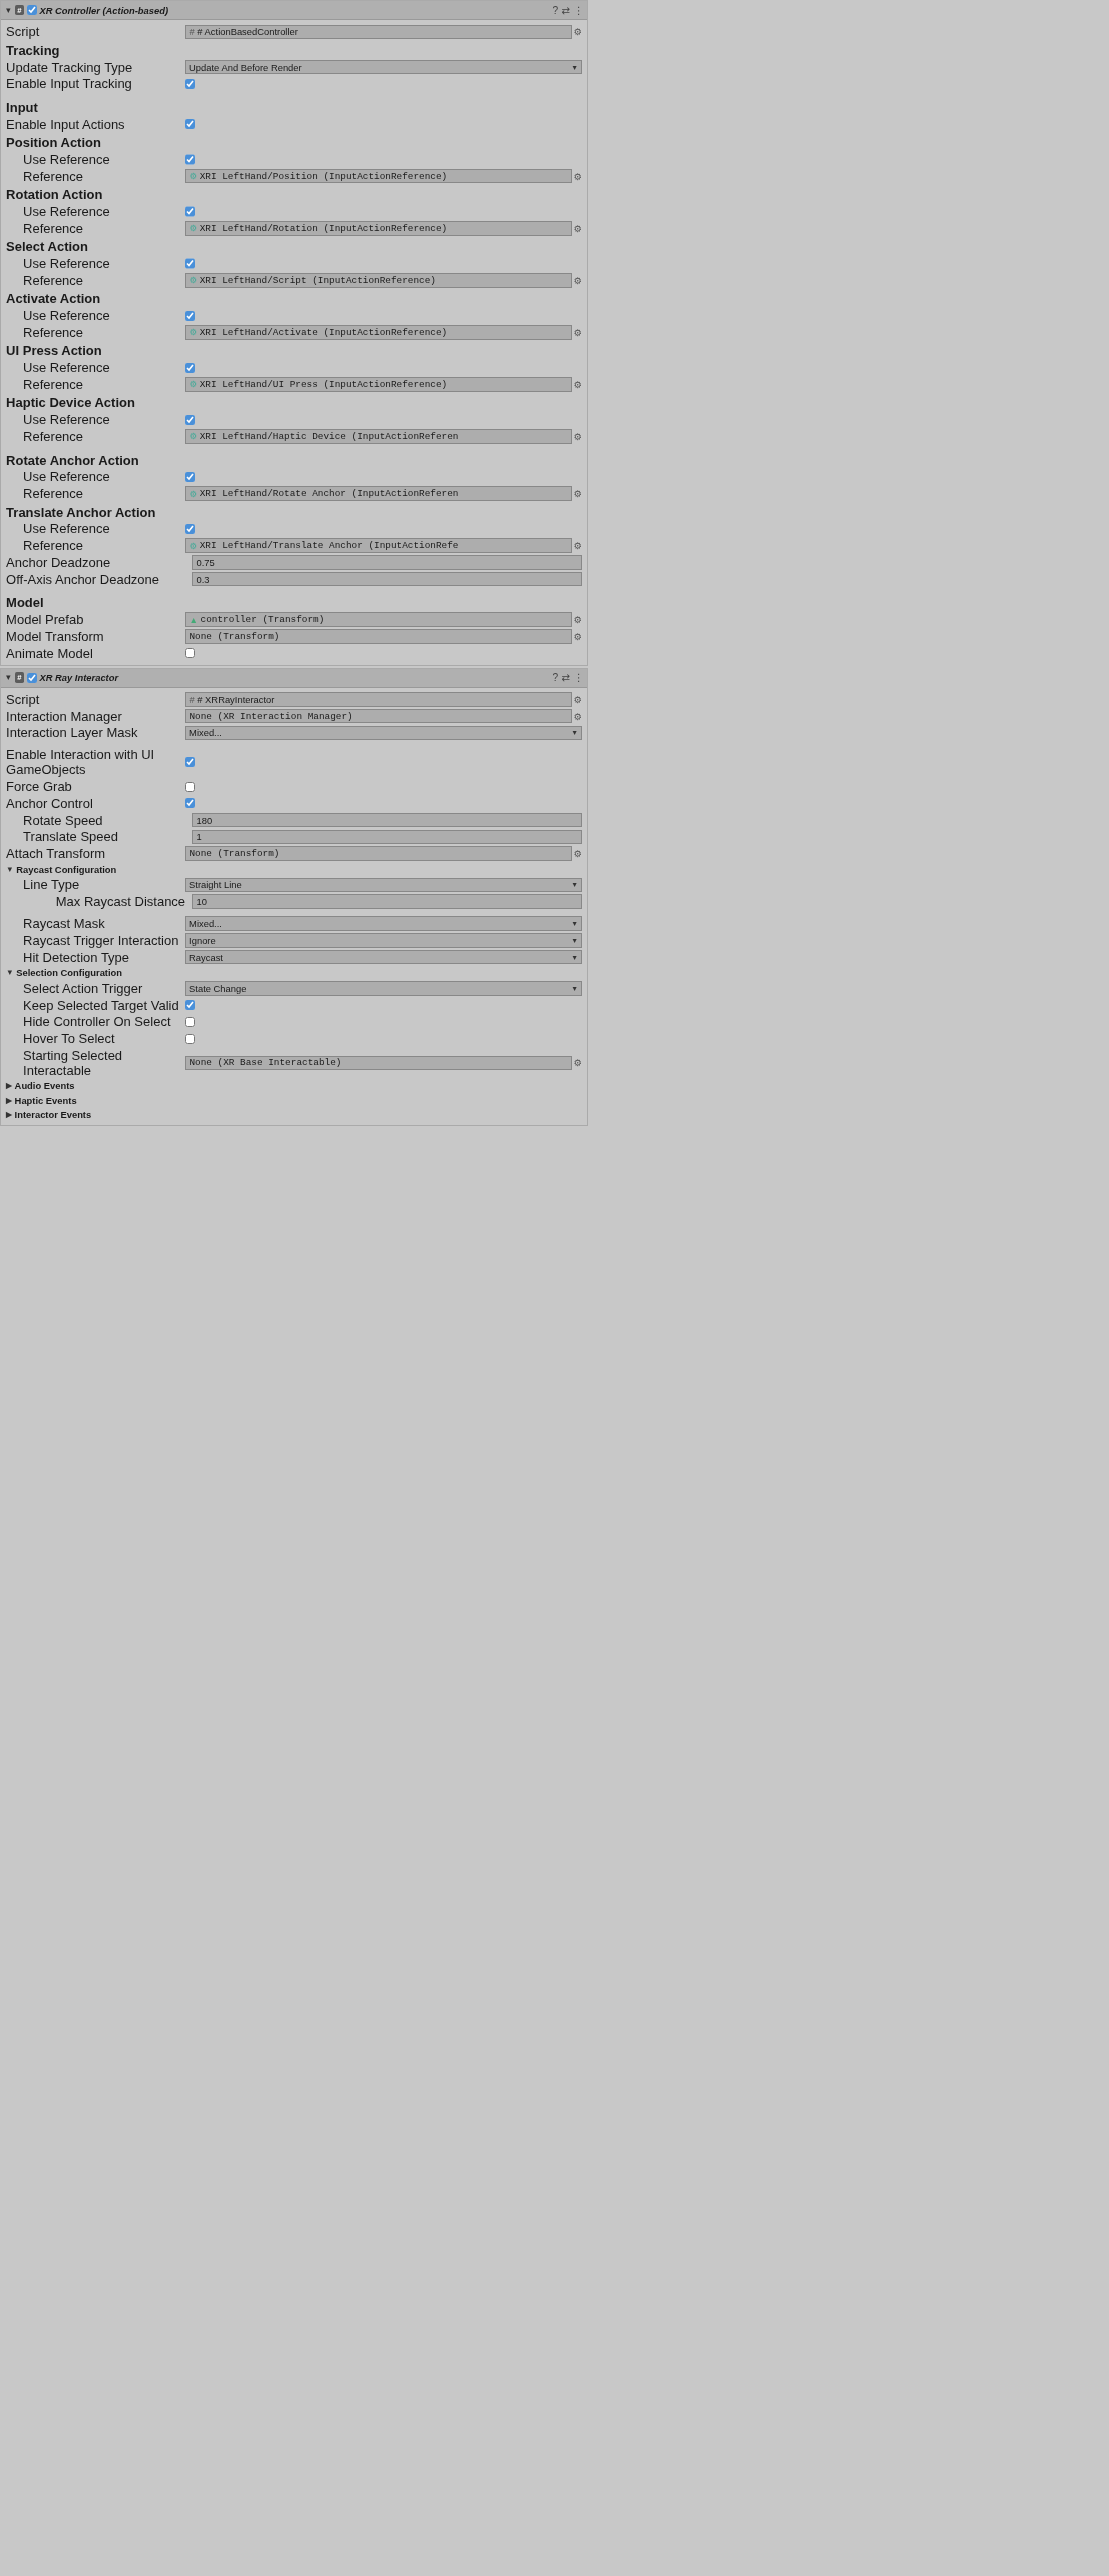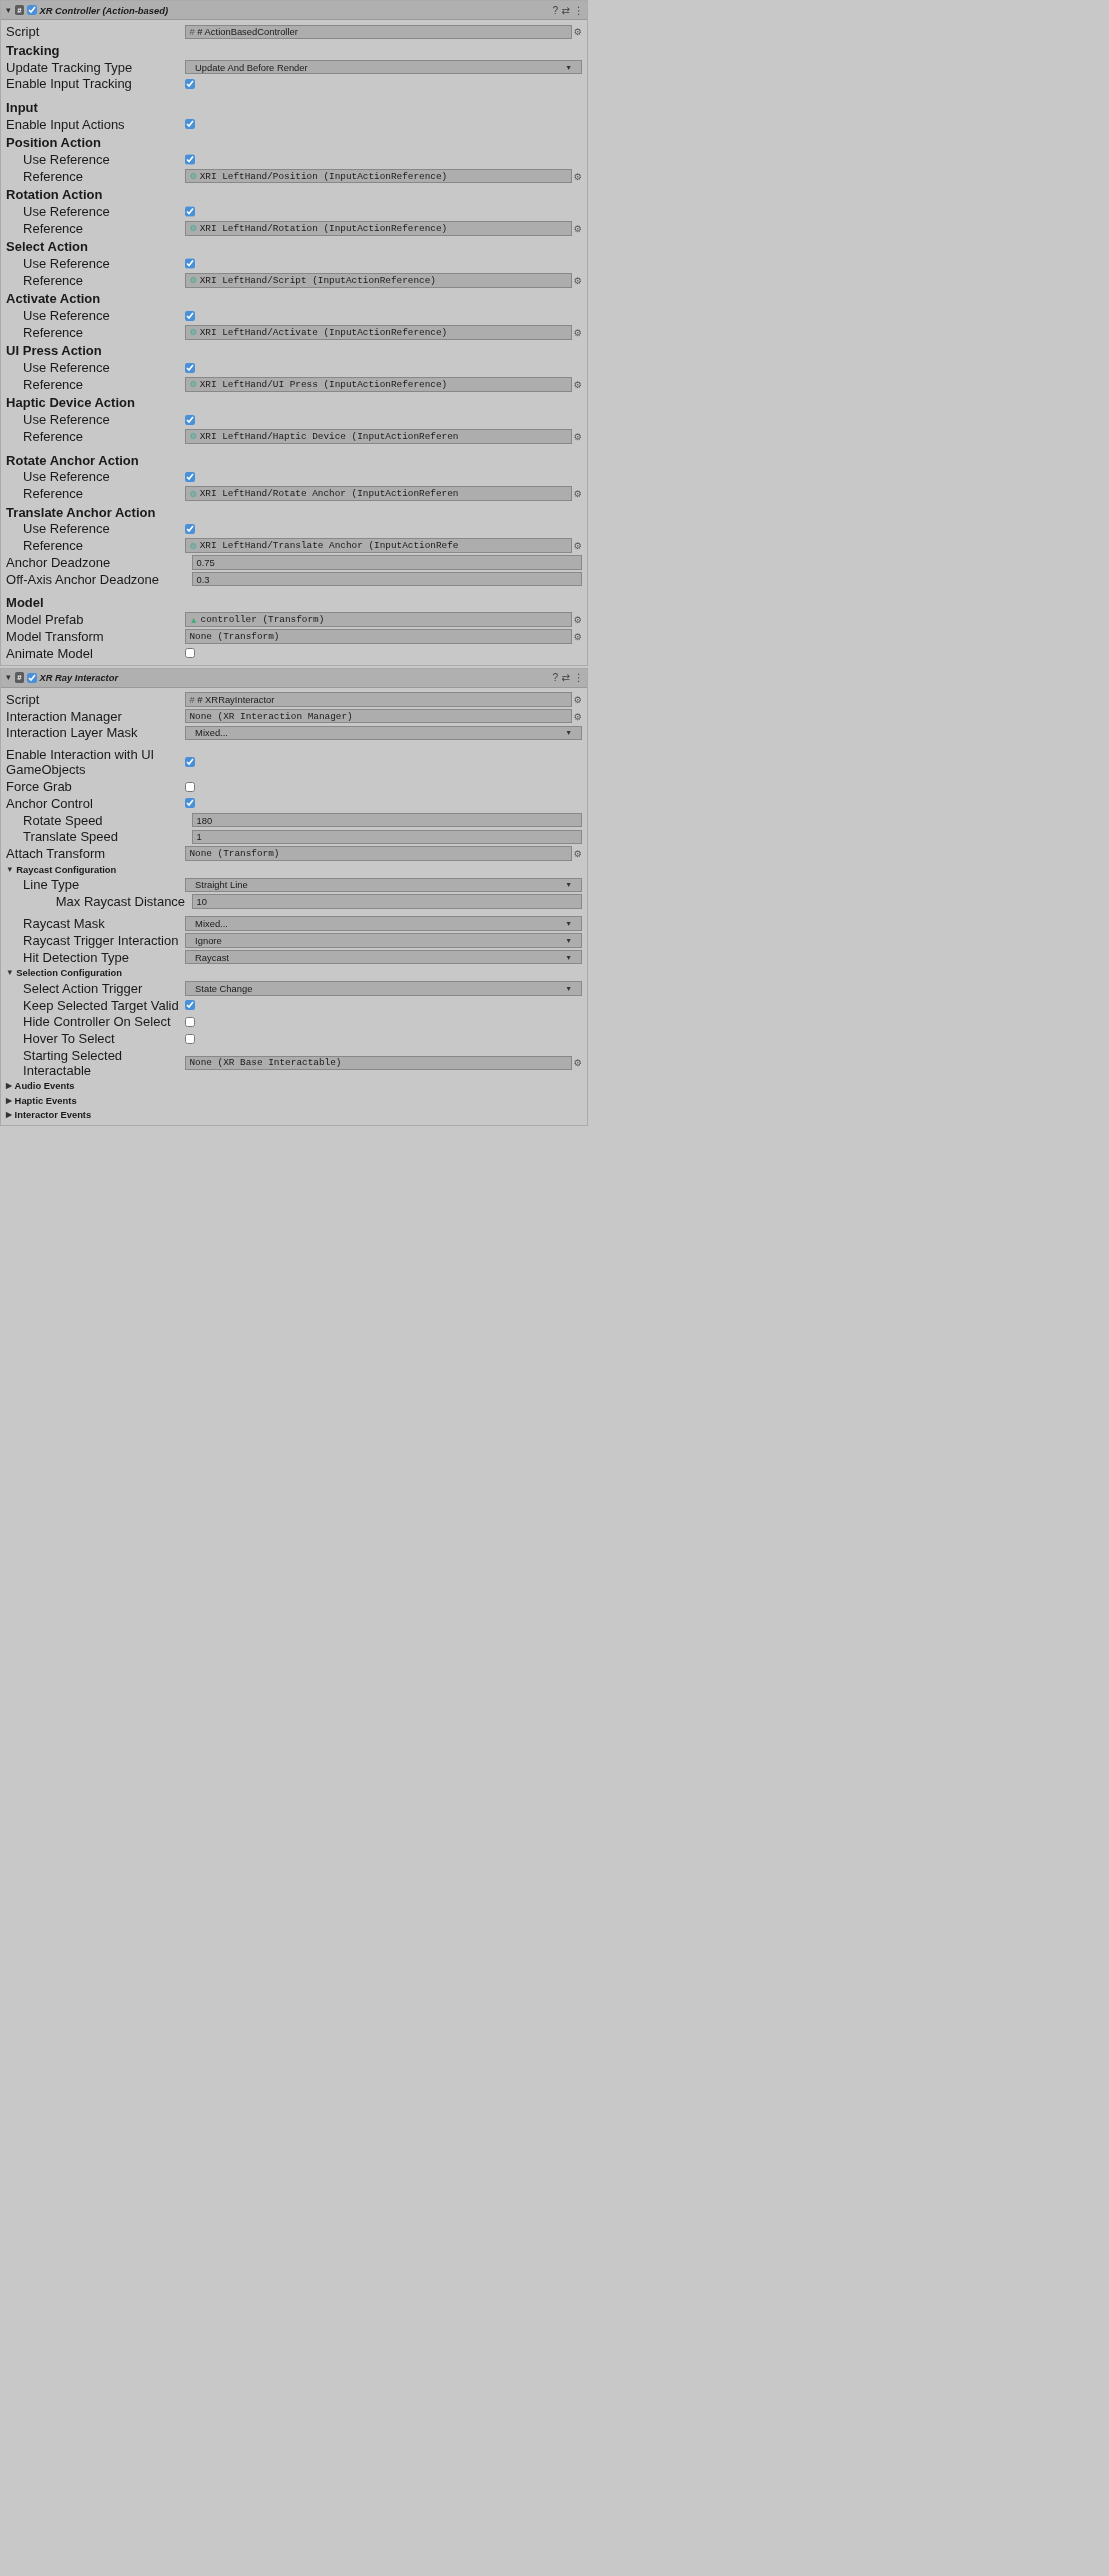--- a/index.html
+++ b/index.html
@@ -106,21 +106,21 @@
       padding: 2.6px 5.1px 0.9px 5.1px;
       font-size: 13px;
     }
 
     .dropdown {
       display: flex;
       align-items: center;
       background: #adadad;
       border: 0.9px solid #888;
       height: 14.5px;
-      padding: 0 9px;
+      padding: 0 3px;
       flex: 1;
       font-size: 9.4px;
       cursor: pointer;
       justify-content: space-between;
     }
 
     .dropdown-text {
       flex: 1;
       overflow: hidden;
       text-overflow: ellipsis;

